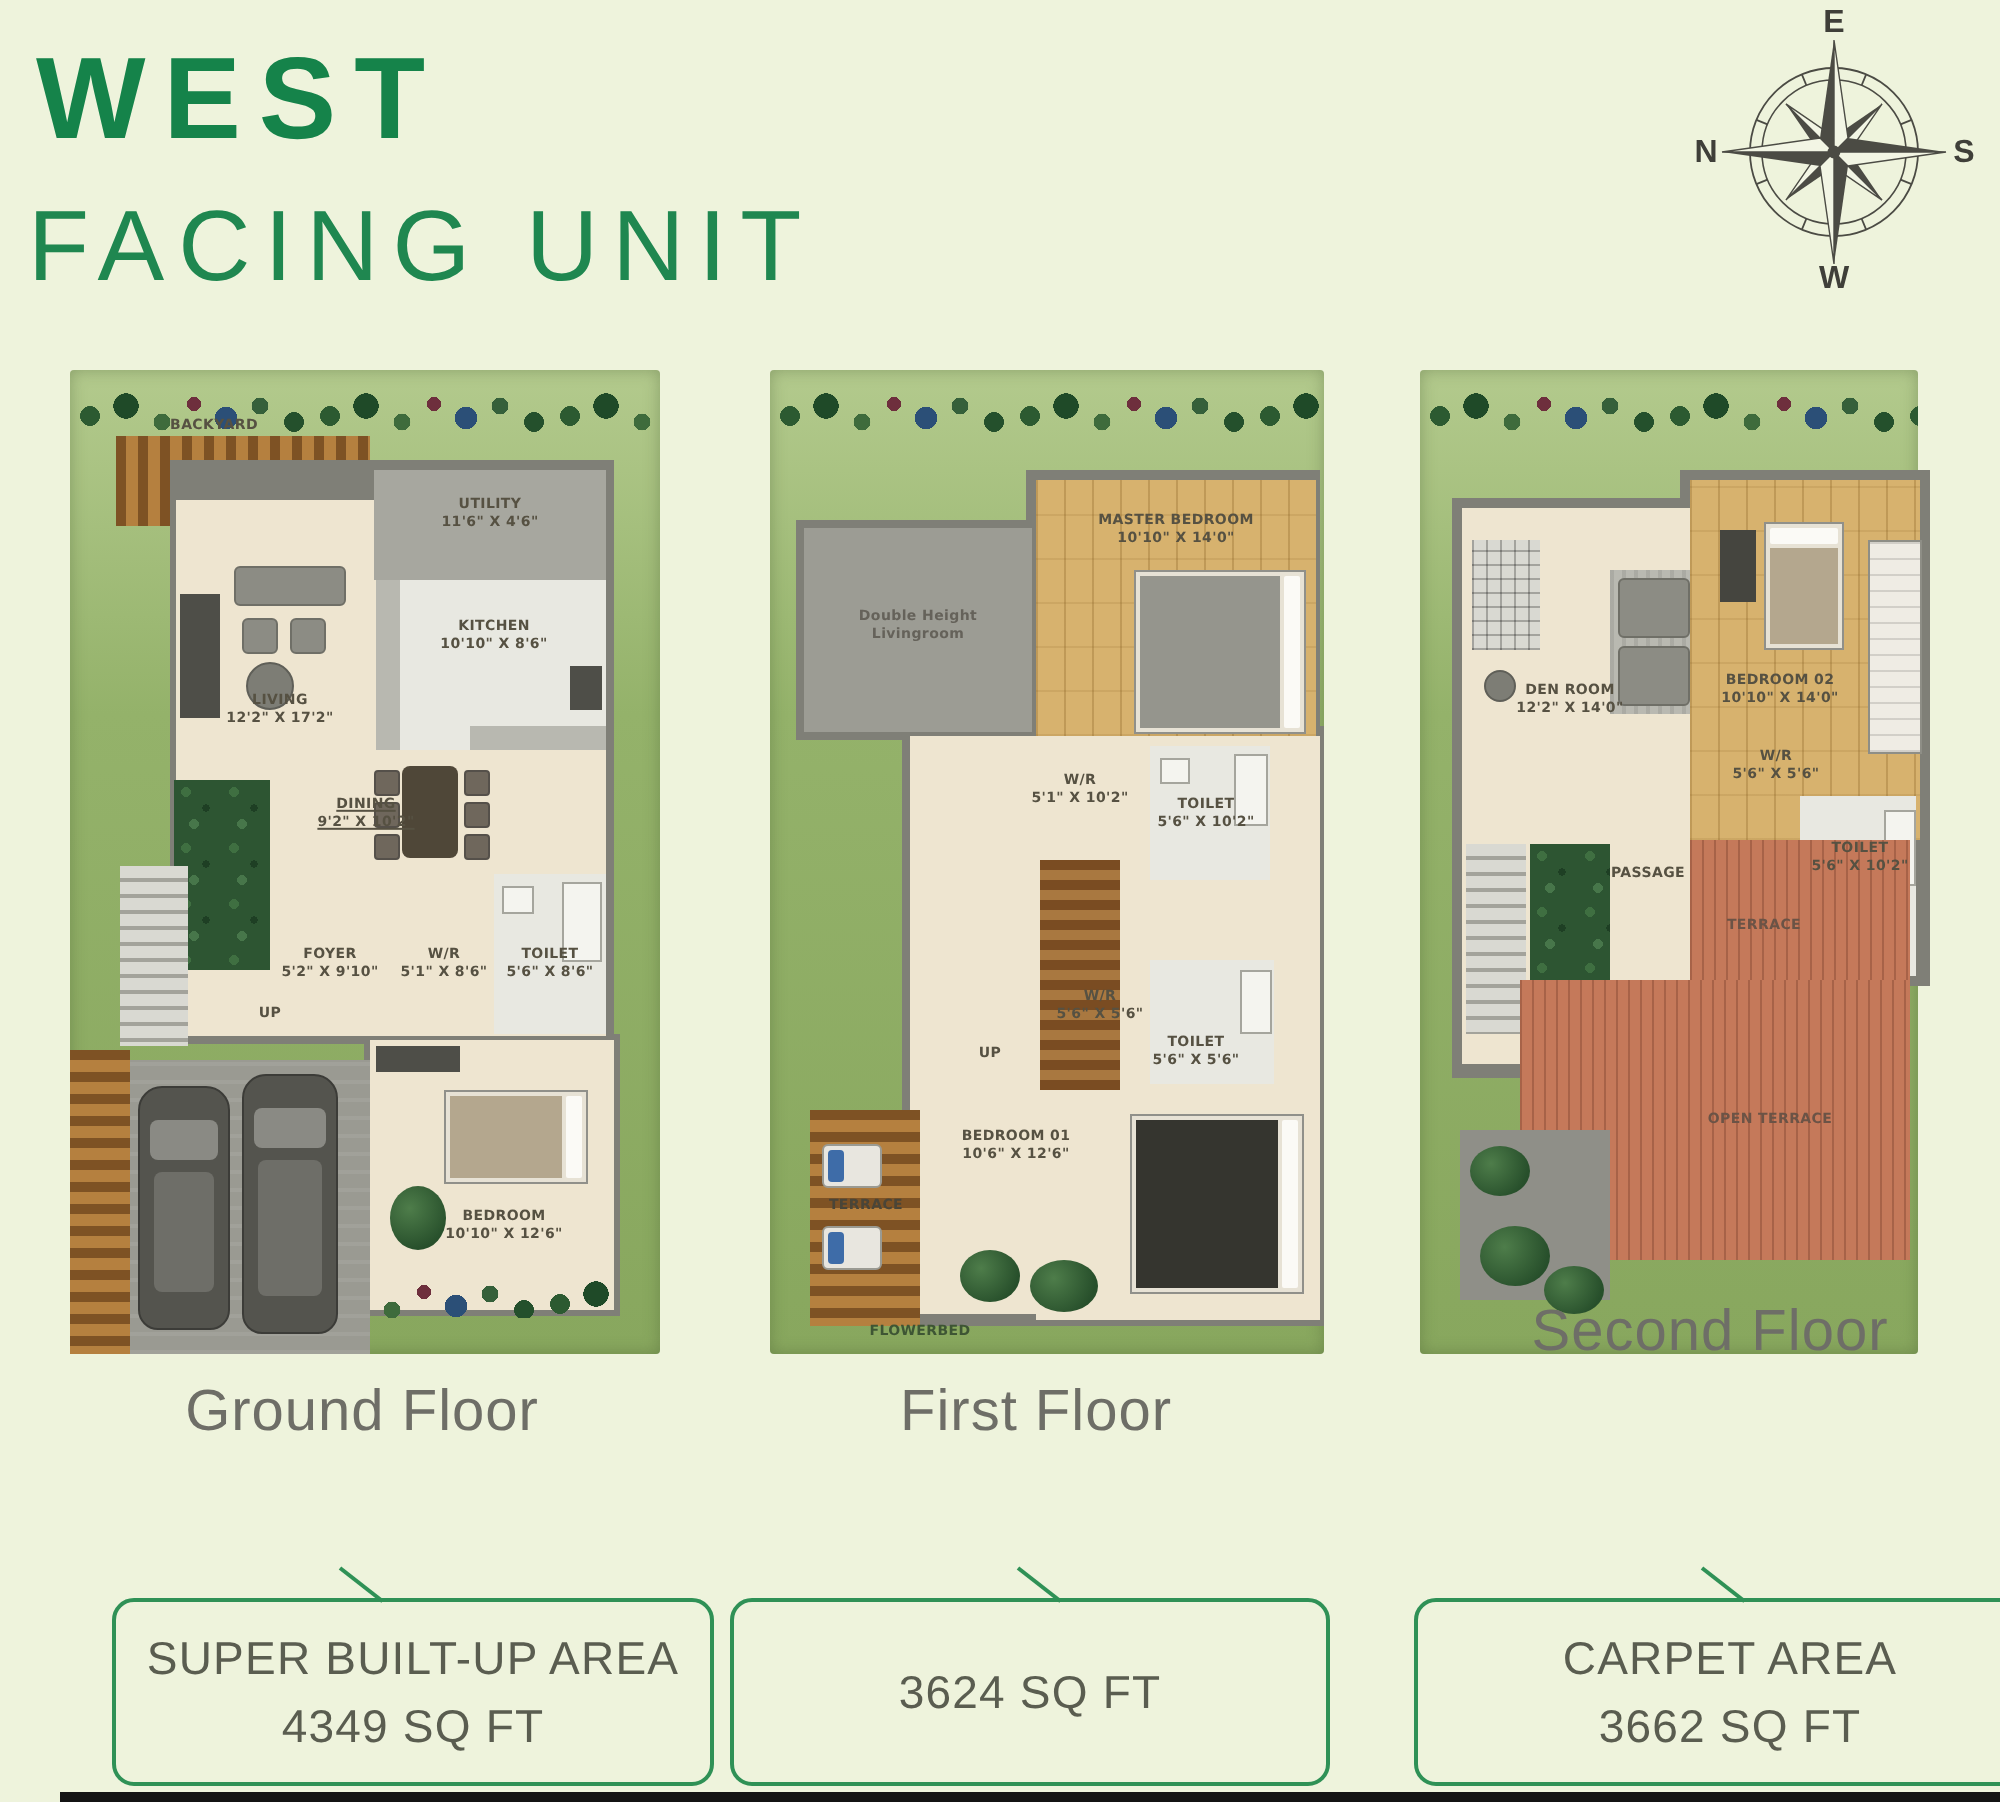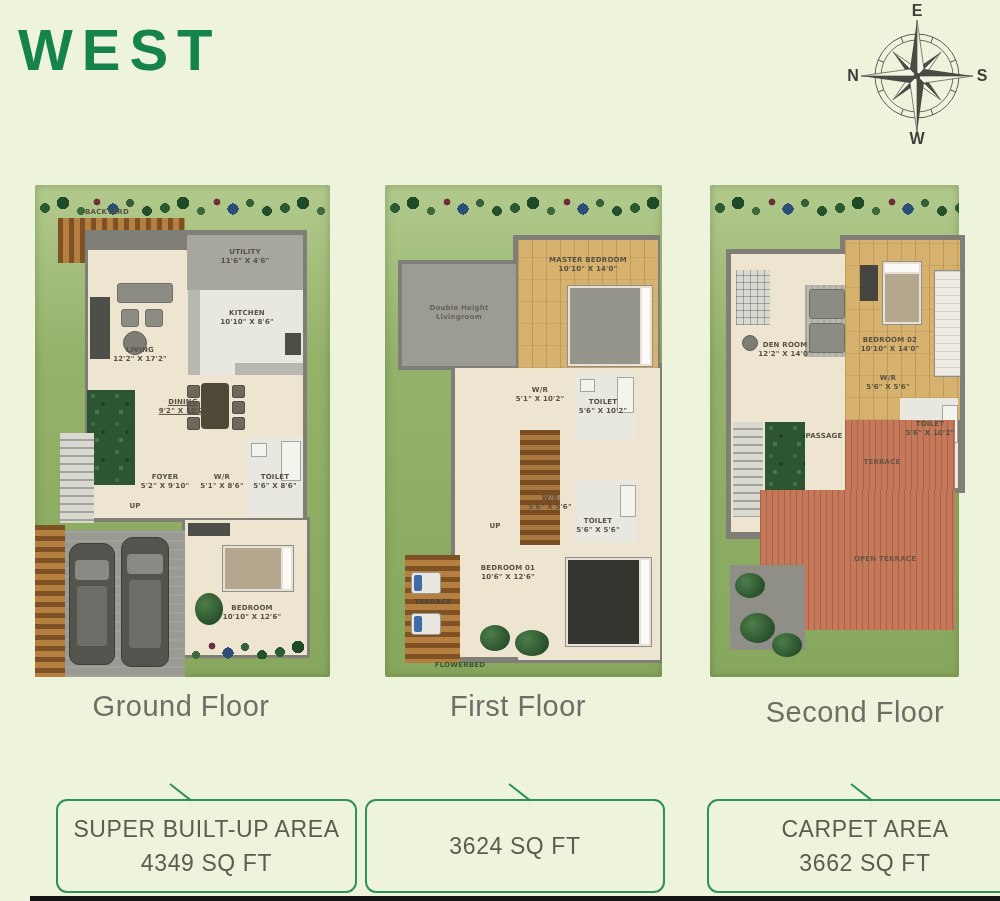--- a/index.html
+++ b/index.html
@@ -73,20 +73,21 @@
   .blackbar{position:absolute;left:30px;right:0;top:896px;height:5px;background:#141414;}
 
   .compass{position:absolute;left:845px;top:2px;width:145px;height:145px;}
 </style>
 </head>
 <body>
 
 <div class="stage">
 
   <div class="title1">WEST</div>
+  <div class="title2">FACING UNIT</div>
 
   <svg class="compass" viewBox="0 0 145 145">
     <defs>
       <g id="cN">
         <polygon points="72,18 65,67 72,74" fill="#4b4b44"></polygon>
         <polygon points="72,18 79,67 72,74" fill="#f2f5e4" stroke="#4b4b44" stroke-width="0.7"></polygon>
       </g>
       <g id="dN">
         <polygon points="72,40 67,67 72,74" fill="#4b4b44"></polygon>
         <polygon points="72,40 77,67 72,74" fill="#f2f5e4" stroke="#4b4b44" stroke-width="0.7"></polygon>
@@ -324,21 +325,21 @@
     <div class="rlabel" style="left:172px;top:278px;color:#6b5346;">
         <span>TERRACE</span>
       </div>
     <div class="rlabel" style="left:175px;top:375px;color:#6b5346;">
         <span>OPEN TERRACE</span>
       </div>
   </div>
 
   <div class="fcap" style="left:181px;top:690px;">Ground Floor</div>
   <div class="fcap" style="left:518px;top:690px;">First Floor</div>
-  <div class="fcap" style="left:855px;top:696px;">Second Floor</div>
+  <div class="fcap" style="left:855px;top:650px;">Second Floor</div>
 
   <div class="tick" style="left:170px;top:783px;"></div>
   <div class="tick" style="left:509px;top:783px;"></div>
   <div class="tick" style="left:851px;top:783px;"></div>
 
   <div class="abox" style="left:26px;top:799px;width:297px;margin-left:30px;">
     <div>SUPER BUILT-UP AREA</div>
     <div>4349 SQ FT</div>
   </div>
   <div class="abox" style="left:365px;top:799px;width:296px;">

